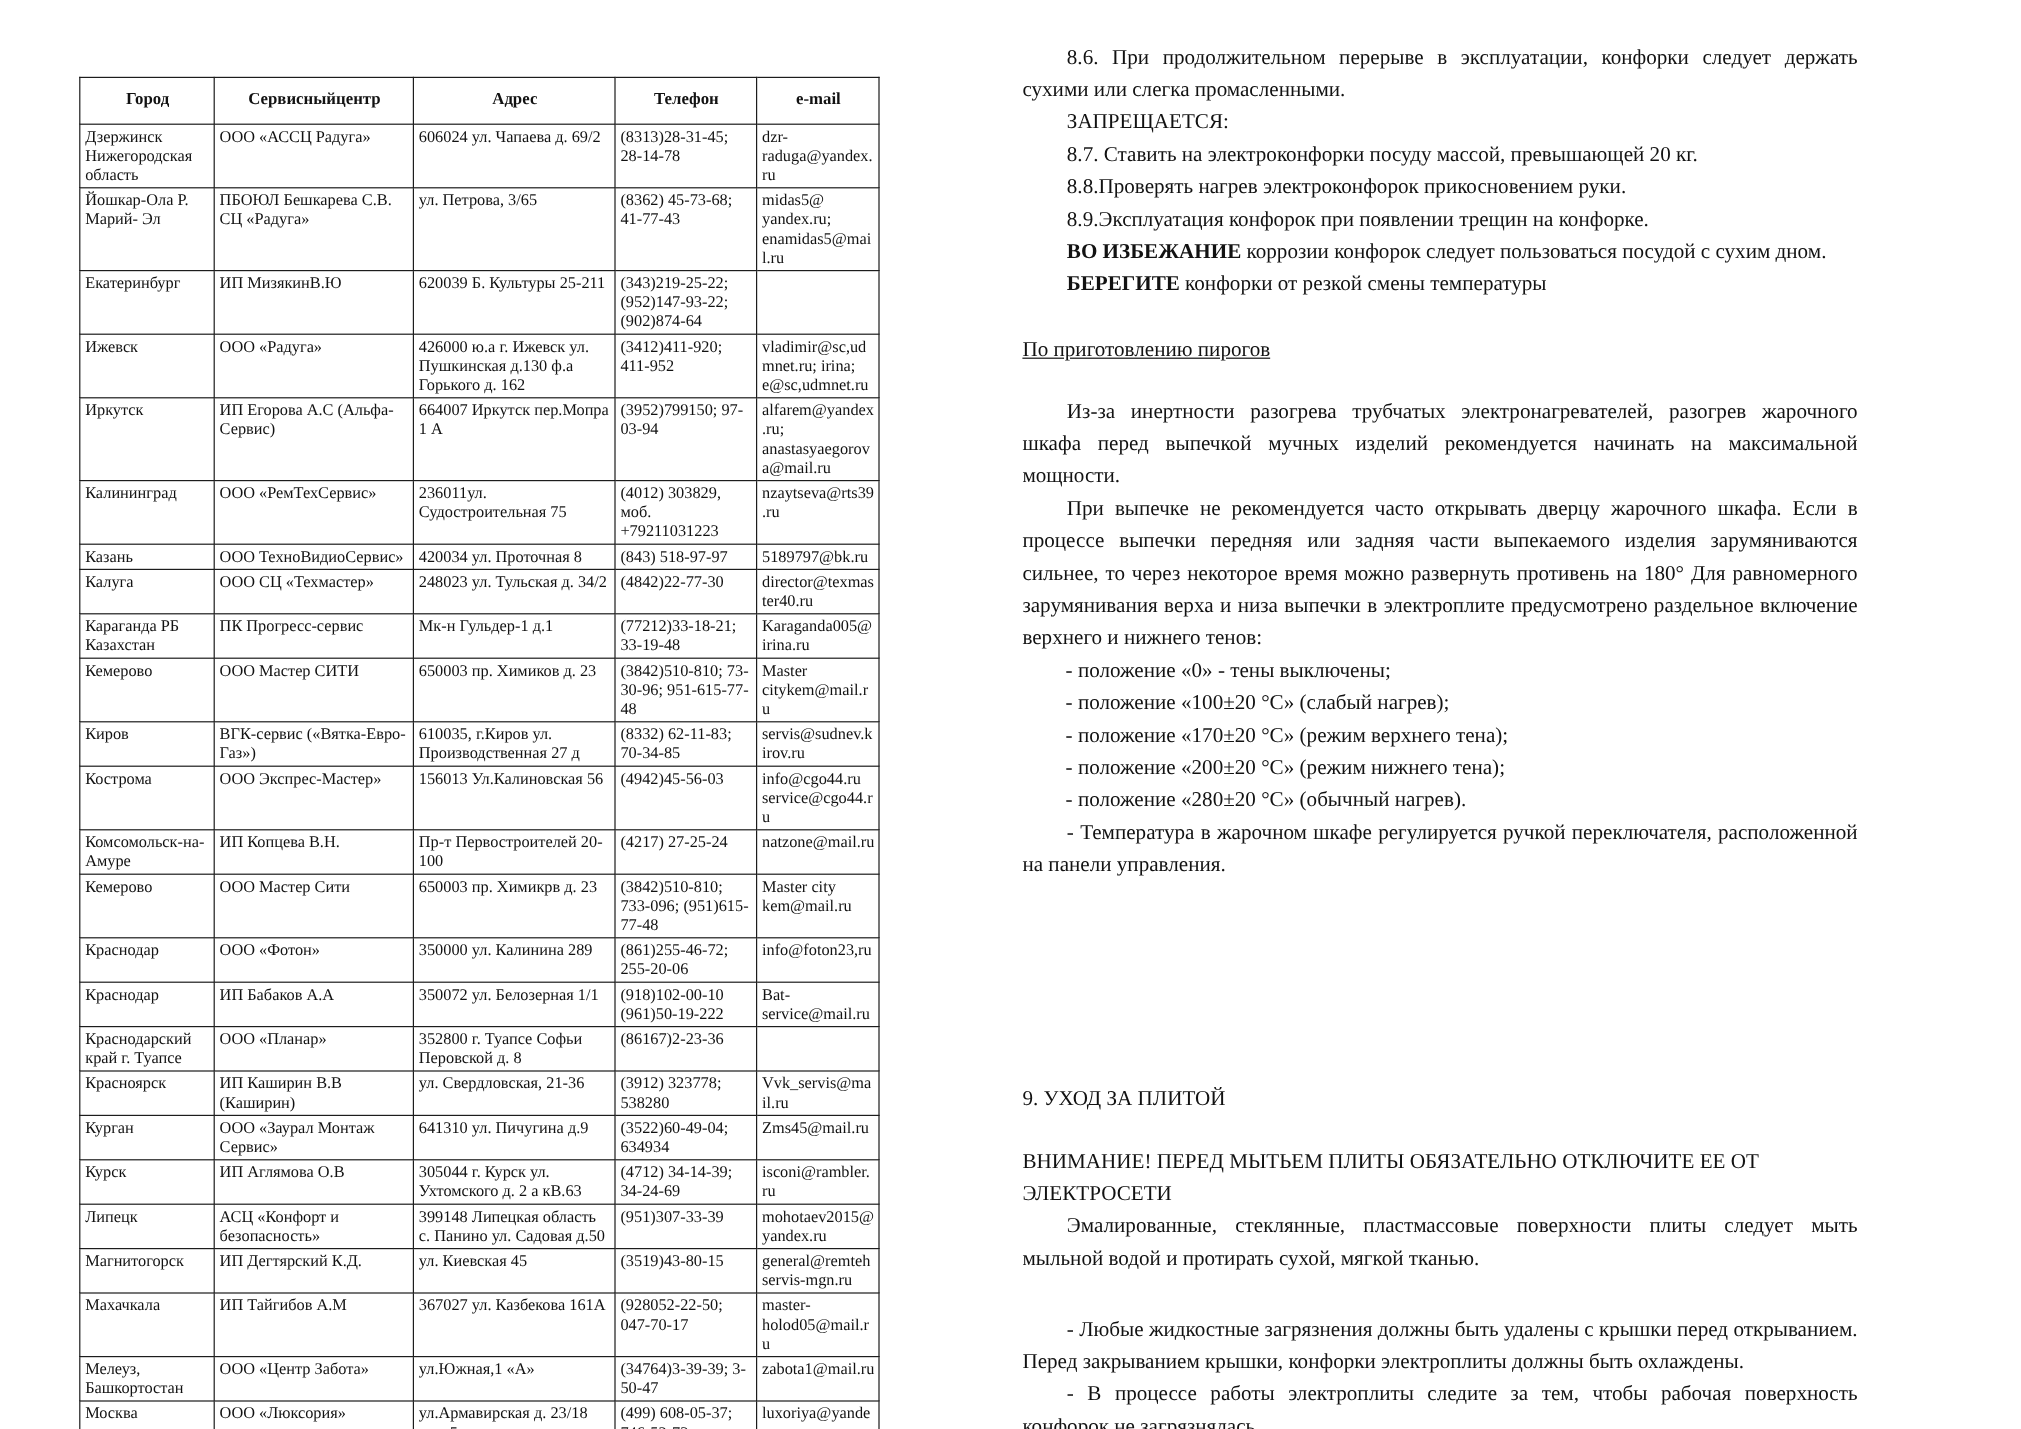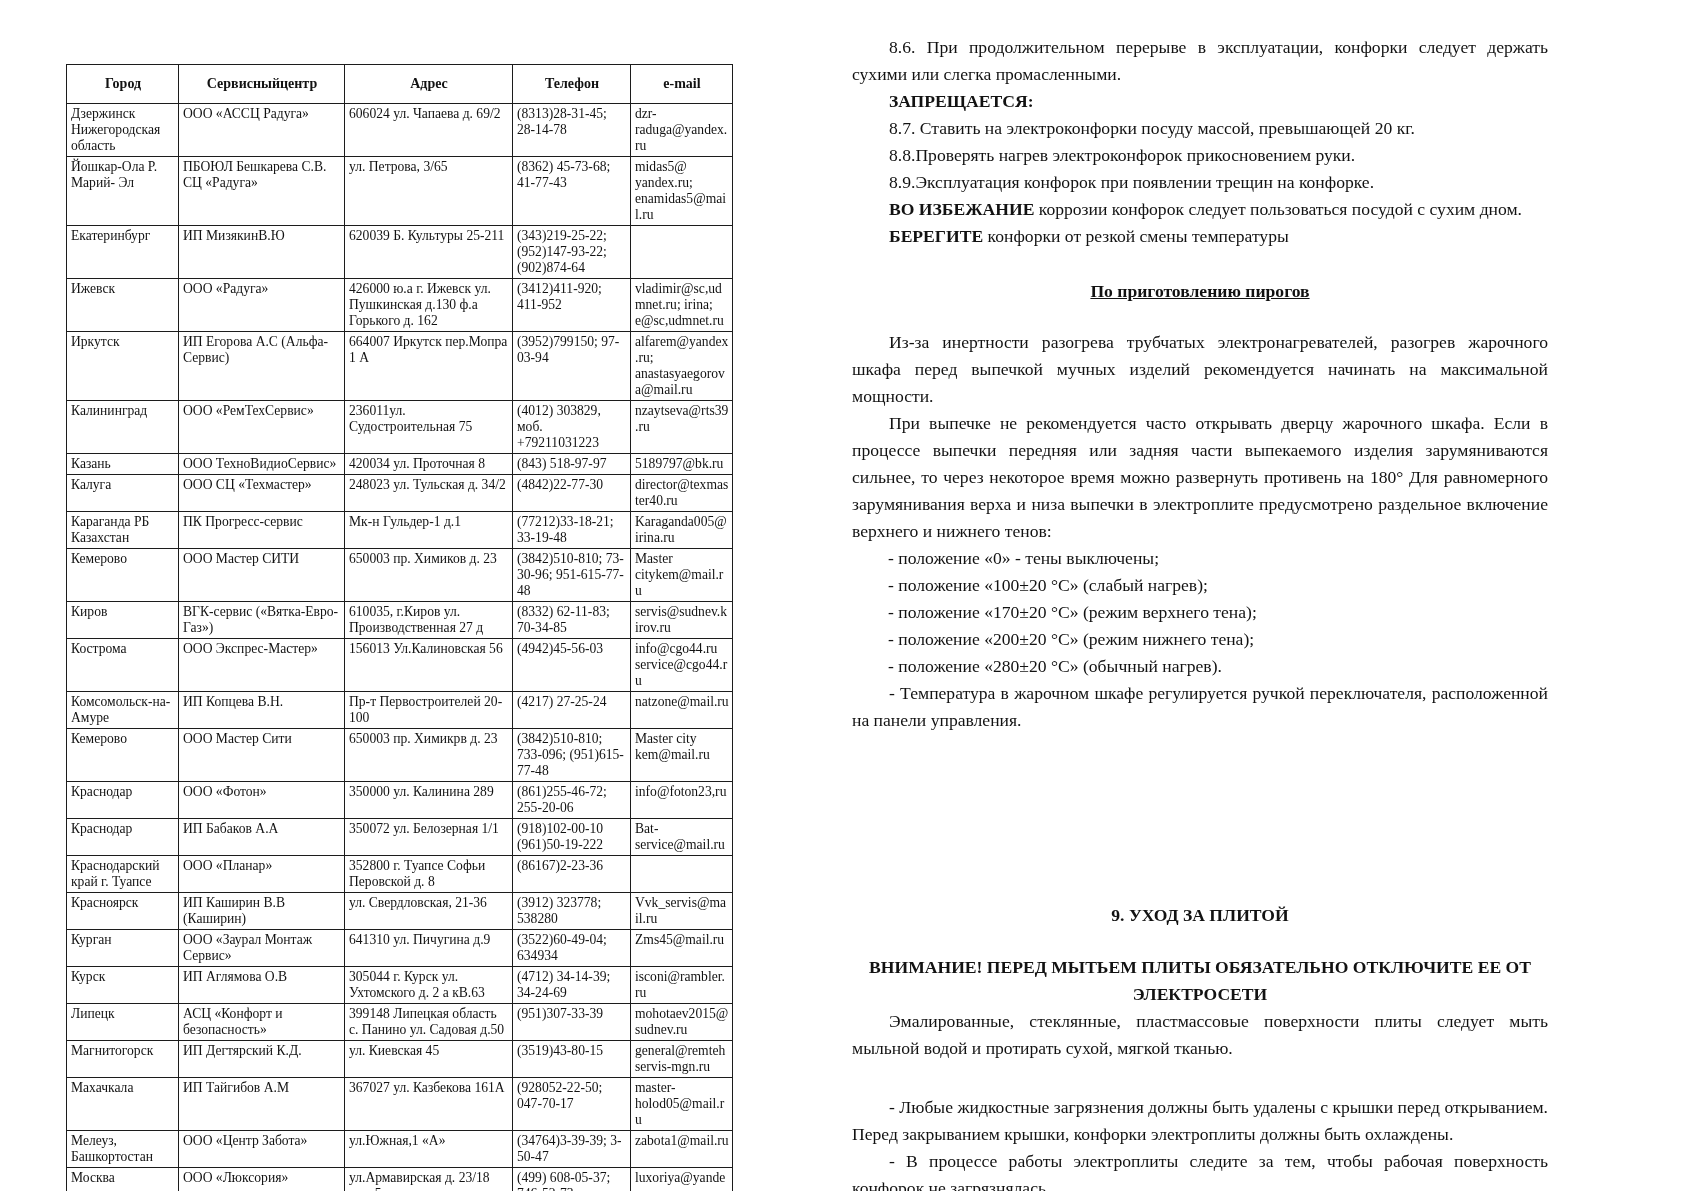--- a/index.html
+++ b/index.html
@@ -53,22 +53,22 @@
   .page-right {
     position: absolute;
     left: 852px;
     top: 34px;
     width: 696px;
     font-size: 17.6px;
     line-height: 27px;
   }
   .page-right .p { text-indent: 37px; }
   .page-right .justify { text-align: justify; }
-  .page-right .bold { font-weight: 700; }
-  .page-right .center { text-align: center; text-indent: 0; }
+  .page-right .bold { font-weight: 400; }
+  .page-right .center { text-align: left; text-indent: 0; }
   .page-right .underline { text-decoration: underline; }
   .page-right .listitem { padding-left: 36px; text-indent: 0; }
   .page-right b { font-weight: 700; text-align: center; }
 </style>
 </head>
 <body>
 
 <div class="spread">
 
   <div class="page-left">
@@ -228,21 +228,21 @@
             <td>ИП Аглямова О.В</td>
             <td>305044 г. Курск ул. Ухтомского д. 2 а кВ.63</td>
             <td>(4712) 34-14-39; 34-24-69</td>
             <td>isconi@rambler.ru</td>
           </tr>
           <tr>
             <td>Липецк</td>
             <td>АСЦ «Конфорт и безопасность»</td>
             <td>399148 Липецкая область с. Панино ул. Садовая д.50</td>
             <td>(951)307-33-39</td>
-            <td>mohotaev2015@sudnev.ru</td>
+            <td>mohotaev2015@yandex.ru</td>
           </tr>
           <tr>
             <td>Магнитогорск</td>
             <td>ИП Дегтярский К.Д.</td>
             <td>ул. Киевская 45</td>
             <td>(3519)43-80-15</td>
             <td>general@remtehservis-mgn.ru</td>
           </tr>
           <tr>
             <td>Махачкала</td>

